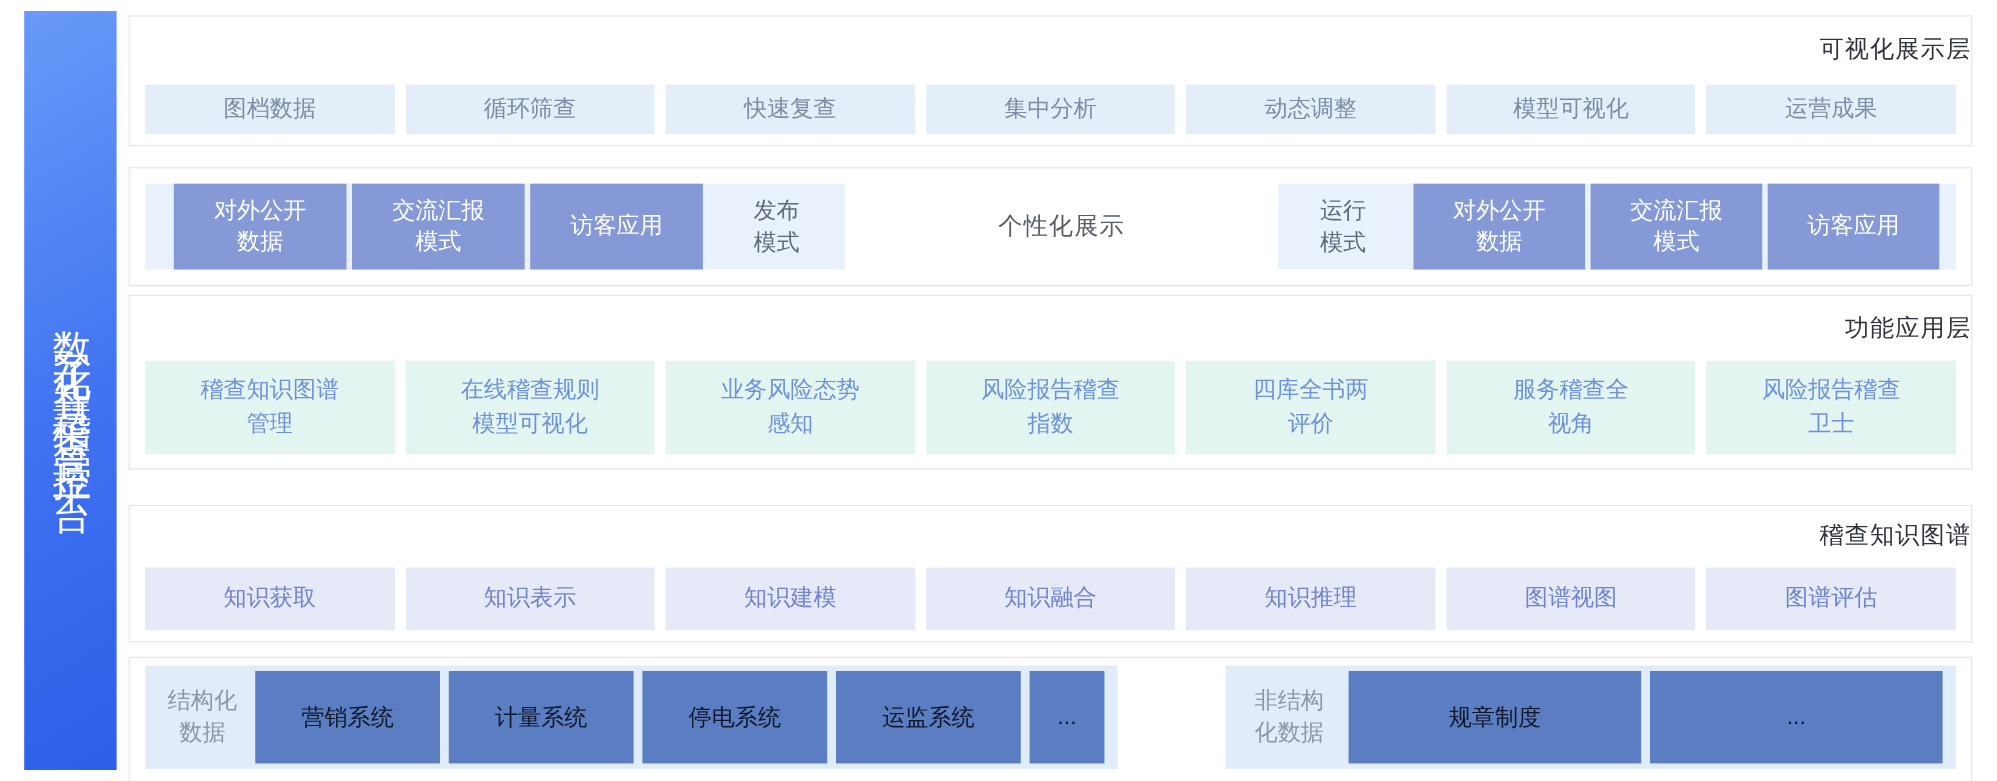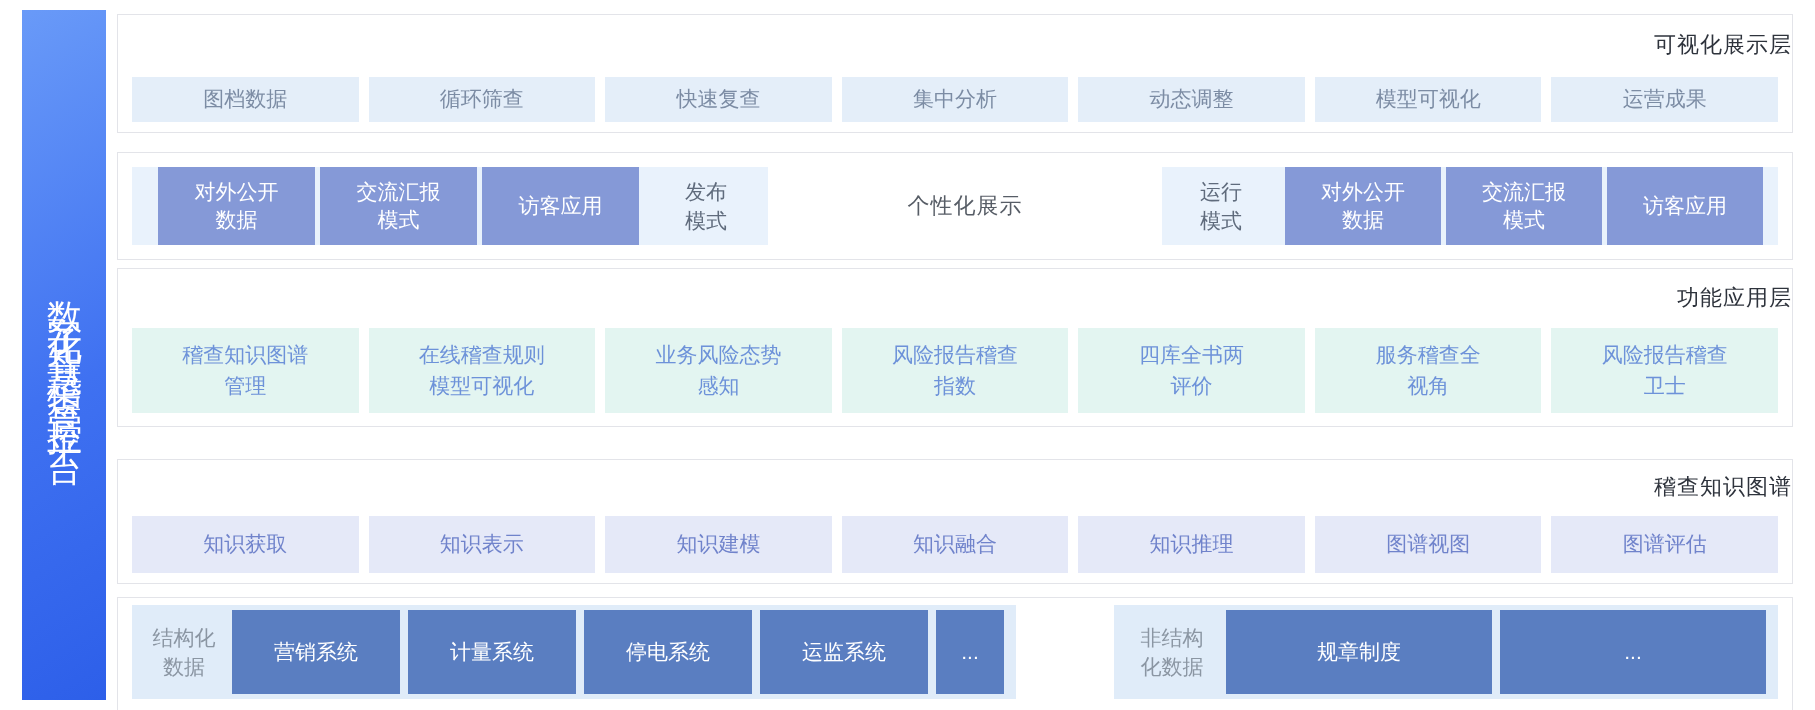--- a/index.html
+++ b/index.html
@@ -65,21 +65,21 @@
   
   .panel.r5 { height:115px; padding:7px 14px 12px; display:flex; justify-content:space-between; }
   .data-group { background:#e0ecf9; display:flex; align-items:center; gap:8px; padding:0 12px; }
   .data-group.structured { width:884px; }
   .data-group.unstructured { width:664px; }
   .data-label { display:flex; align-items:center; justify-content:center;
     font-size:21px; color:#8b96a3; text-align:center; white-space:pre-line; line-height:1.4; }
   .data-group.structured .data-label { flex:0 0 80px; }
   .data-group.unstructured .data-label { flex:0 0 92px; }
   .sys-box {
-    flex:1; height:84px; background:#5a7ec1; color:#ffffff;
+    flex:1; height:84px; background:#5a7ec1; color:#0f172a;
     display:flex; align-items:center; justify-content:center;
     font-size:21px; font-weight:500; text-align:center;
   }
   .sys-box.small { flex:0 0 68px; }
 </style>
 </head>
 <body>
 
 <div class="sidebar">
   <div class="sidebar-title">数字化智慧稽查管控平台</div>

